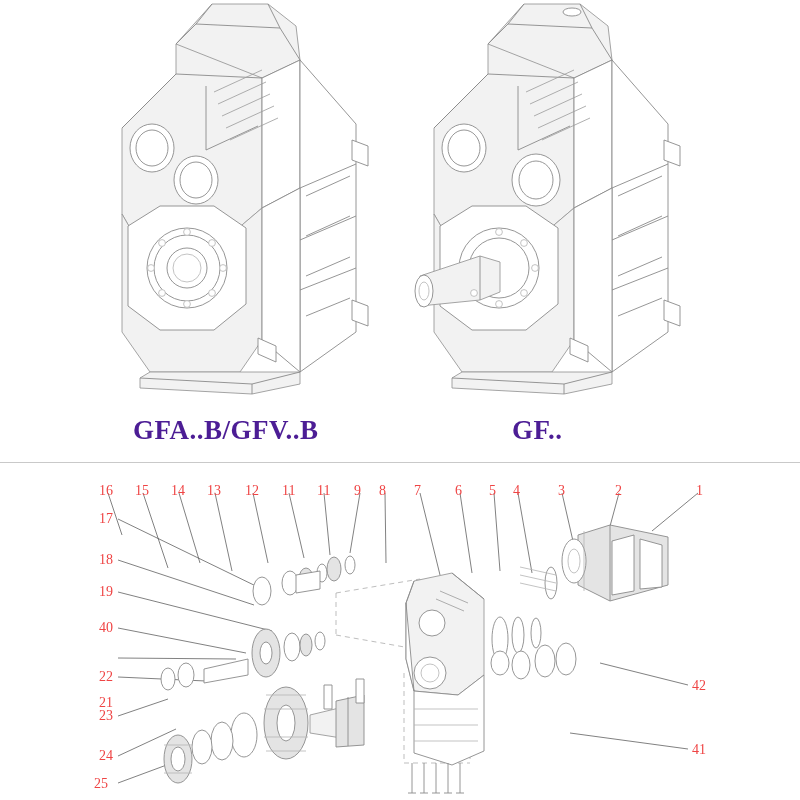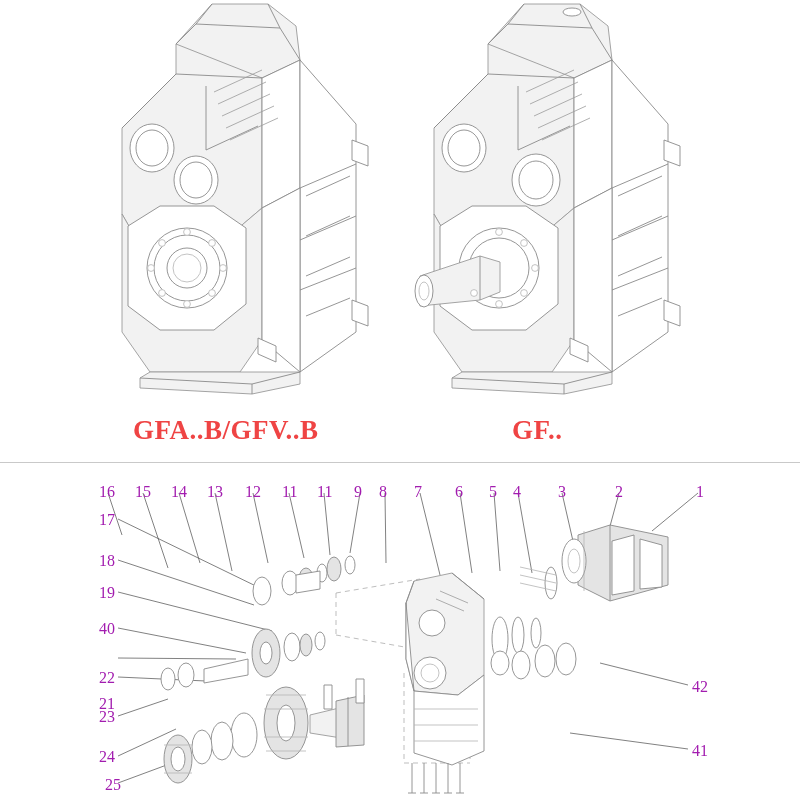--- a/index.html
+++ b/index.html
@@ -40,39 +40,39 @@
   #bottom-panel {
     left: 0;
     top: 463px;
     width: 800px;
     height: 337px;
   }
   .caption {
     position: absolute;
     font-family: "Liberation Serif", serif;
     font-weight: bold;
-    color: #ef4444;
+    color: #4c1d95;
     letter-spacing: 0.5px;
     white-space: nowrap;
   }
   #caption-left {
     left: 133px;
     top: 415px;
     font-size: 27px;
   }
   #caption-right {
     left: 512px;
     top: 415px;
     font-size: 27px;
   }
   .callout-num {
     position: absolute;
     font-family: "Liberation Serif", serif;
-    font-size: 16px;
-    color: #a21caf;
+    font-size: 14px;
+    color: #ef4444;
     white-space: nowrap;
   }
   svg.layer {
     position: absolute;
     left: 0;
     top: 0;
     overflow: visible;
   }
   .ln {
     stroke: #8a8a8a;
@@ -444,20 +444,20 @@
     <div class="callout-num" style="left:696px; top:20px;">1</div>
 
     <div class="callout-num" style="left:99px; top:48px;">17</div>
     <div class="callout-num" style="left:99px; top:89px;">18</div>
     <div class="callout-num" style="left:99px; top:121px;">19</div>
     <div class="callout-num" style="left:99px; top:157px;">40</div>
     <div class="callout-num" style="left:99px; top:187px;margin-top:45px;">21</div>
     <div class="callout-num" style="left:99px; top:206px;">22</div>
     <div class="callout-num" style="left:99px; top:245px;">23</div>
     <div class="callout-num" style="left:99px; top:285px;">24</div>
-    <div class="callout-num" style="left:105px; top:313px;">25</div>
+    <div class="callout-num" style="left:94px; top:313px;">25</div>
 
     <div class="callout-num" style="left:692px; top:215px;">42</div>
     <div class="callout-num" style="left:692px; top:279px;">41</div>
 
   </div>
 
 </div>
 
 </body></html>

